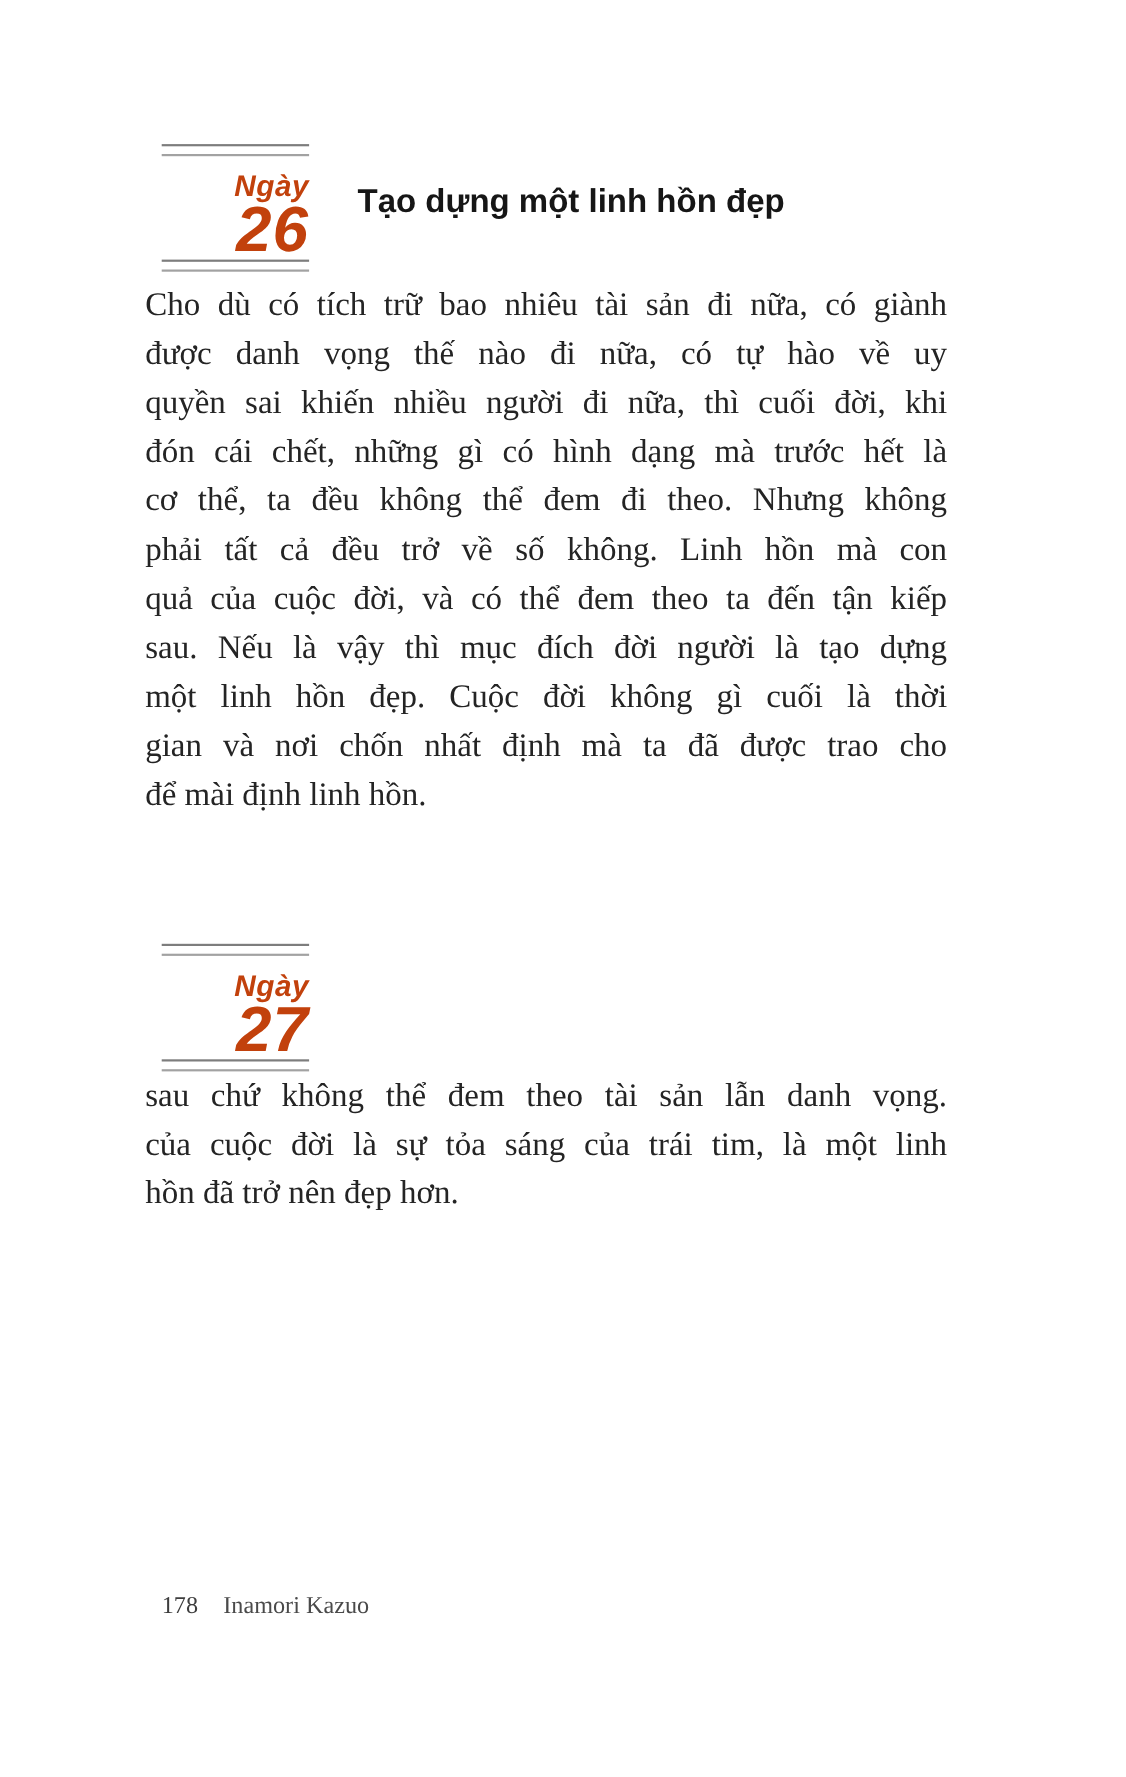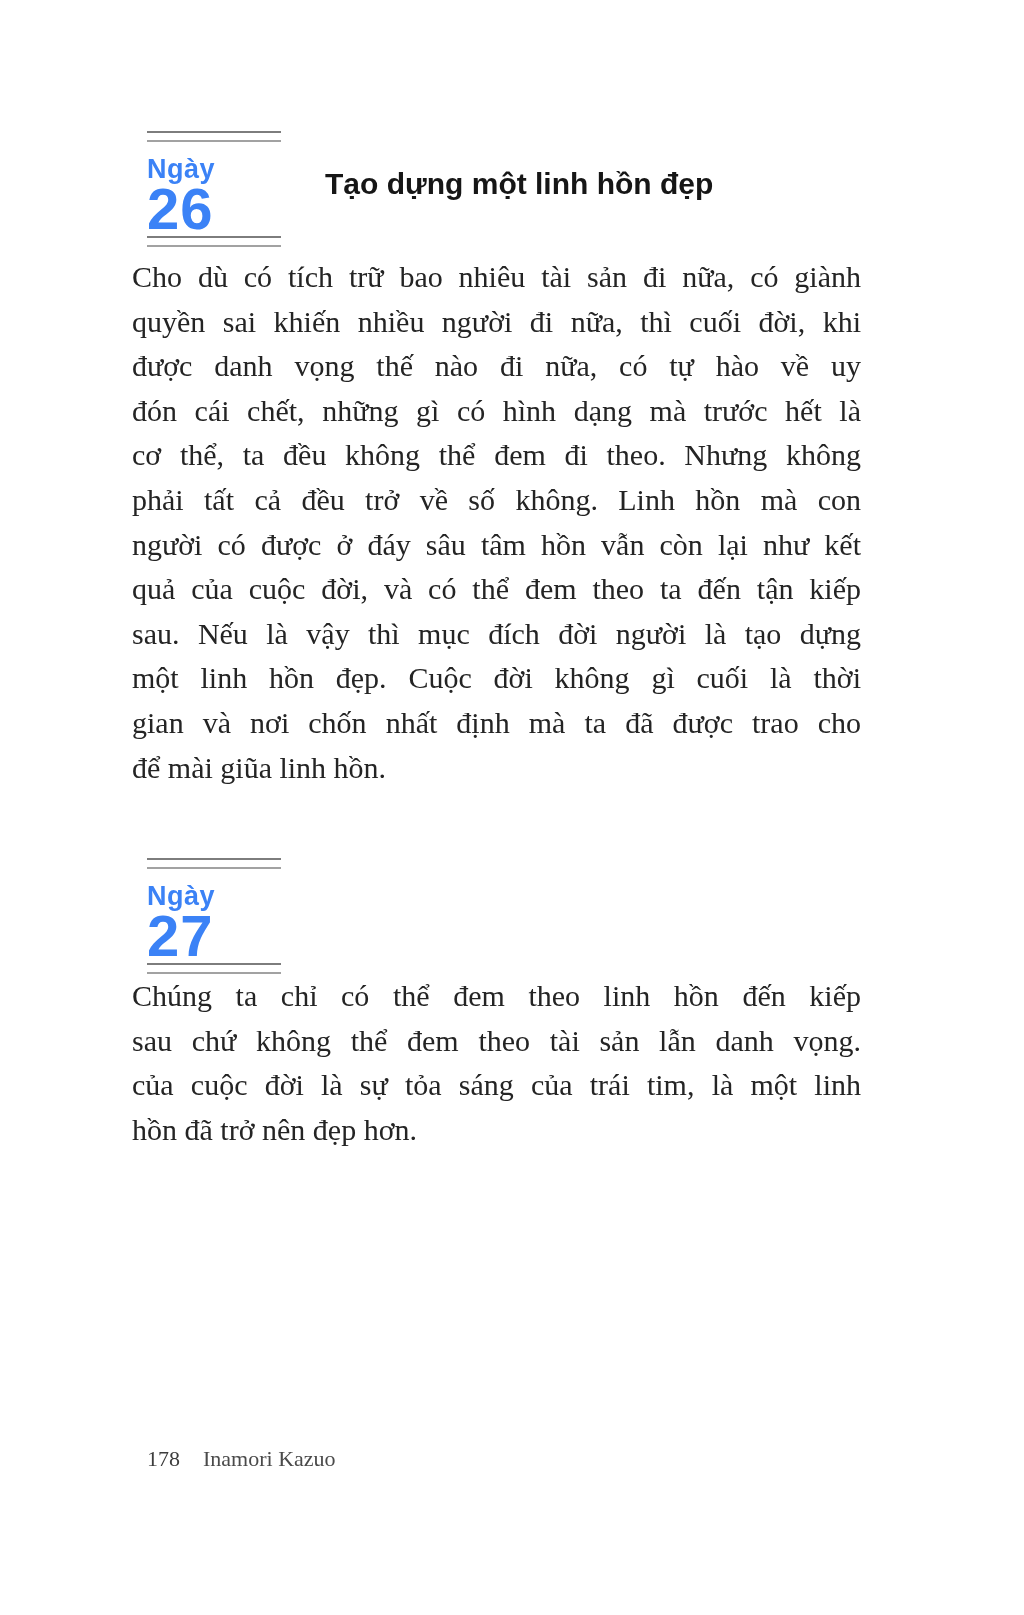--- a/index.html
+++ b/index.html
@@ -10,22 +10,23 @@
     font-family: "Liberation Serif", "DejaVu Serif", serif;
     color: #222222;
     overflow: hidden;
   }
   .page { position: absolute; inset: 0; background: #ffffff; }
 
   
   .day-badge {
     position: absolute;
     width: 134px;
-    text-align: left;
-    color: #3b82f6;
+    text-align: right;
+    color: #c2410c;
+    font-style: italic;
   }
   .badge-1 { left: 147px; top: 131px; }
   .badge-2 { left: 147px; top: 858px; }
   .double-rule {
     height: 7px;
     border-top: 2px solid #7d7d7d;
     border-bottom: 2px solid #a2a2a2;
   }
   .day-label {
     font-family: "Liberation Sans", "DejaVu Sans", sans-serif;
@@ -100,42 +101,40 @@
   <div class="day-badge badge-1">
     <div class="double-rule"></div>
     <div class="day-label">Ngày</div>
     <div class="day-number">26</div>
     <div class="double-rule"></div>
   </div>
   <h2 class="entry-title title-1">Tạo dựng một linh hồn đẹp</h2>
 
   <div class="para para-1">
     <div class="tline">Cho dù có tích trữ bao nhiêu tài sản đi nữa, có giành</div>
+    <div class="tline">được danh vọng thế nào đi nữa, có tự hào về uy</div>
     <div class="tline">quyền sai khiến nhiều người đi nữa, thì cuối đời, khi</div>
-    <div class="tline">được danh vọng thế nào đi nữa, có tự hào về uy</div>
     <div class="tline">đón cái chết, những gì có hình dạng mà trước hết là</div>
     <div class="tline">cơ thể, ta đều không thể đem đi theo. Nhưng không</div>
     <div class="tline">phải tất cả đều trở về số không. Linh hồn mà con</div>
-    <div class="tline">người có được ở đáy sâu tâm hồn vẫn còn lại như kết</div>
     <div class="tline">quả của cuộc đời, và có thể đem theo ta đến tận kiếp</div>
     <div class="tline">sau. Nếu là vậy thì mục đích đời người là tạo dựng</div>
     <div class="tline">một linh hồn đẹp. Cuộc đời không gì cuối là thời</div>
     <div class="tline">gian và nơi chốn nhất định mà ta đã được trao cho</div>
-    <div class="tline last">để mài giũa linh hồn.</div>
+    <div class="tline last">để mài định linh hồn.</div>
   </div>
 
   <div class="day-badge badge-2">
     <div class="double-rule"></div>
     <div class="day-label">Ngày</div>
     <div class="day-number">27</div>
     <div class="double-rule"></div>
   </div>
 
   <div class="para para-2">
-    <div class="tline">Chúng ta chỉ có thể đem theo linh hồn đến kiếp</div>
     <div class="tline">sau chứ không thể đem theo tài sản lẫn danh vọng.</div>
     <div class="tline">của cuộc đời là sự tỏa sáng của trái tim, là một linh</div>
     <div class="tline last">hồn đã trở nên đẹp hơn.</div>
   </div>
 
   <div class="page-footer">
     <span class="footer-page-number">178</span><span class="footer-author">Inamori Kazuo</span>
   </div>
 
 </div>

